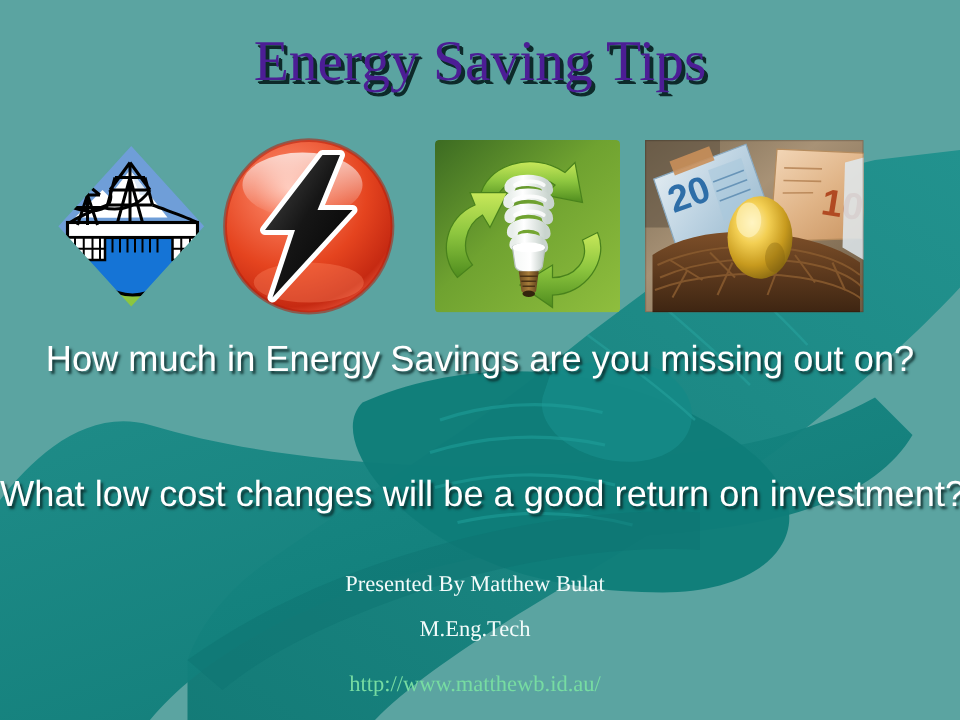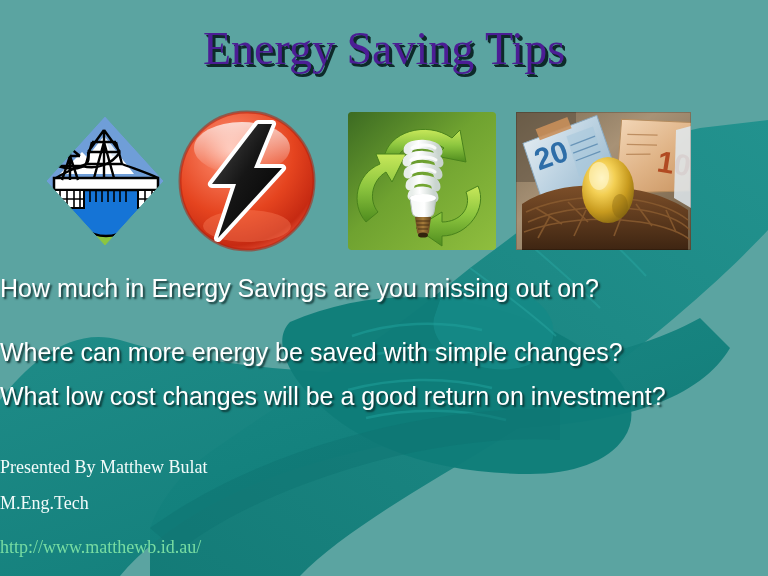--- a/index.html
+++ b/index.html
@@ -60,36 +60,38 @@
   #img-money {
     left: 516px; top: 112px; width: 175px; height: 138px;
     overflow: hidden;
   }
 
   
   .question {
     position: absolute;
     left: 0;
     width: 768px;
+    text-align: center;
     color: #ffffff;
     font-family: "Liberation Sans", sans-serif;
-    font-size: 25px;
+    font-size: 29px;
     line-height: 30px;
     white-space: nowrap;
     text-shadow: 2px 2px 2px rgba(10,40,40,0.85);
   }
   #q1 { top: 273px; }
   #q2 { top: 337px; }
   #q3 { top: 381px; }
 
   
   .credit {
     position: absolute;
     left: 0;
     width: 760px;
+    text-align: center;
     font-family: "Liberation Serif", "DejaVu Serif", serif;
     font-size: 18px;
     line-height: 22px;
     white-space: nowrap;
   }
   #credit-name { top: 456px; color: #f2fbfa; }
   #credit-qual { top: 492px; color: #f2fbfa; }
   #credit-url  { top: 528px; color: #77dca2; margin-top: 8px; }
 </style>
 </head>
@@ -396,20 +398,19 @@
 
       <ellipse cx="92" cy="78" rx="26" ry="33" fill="url(#eggG)"></ellipse>
       <ellipse cx="83" cy="64" rx="10" ry="14" fill="#fff6c9" opacity="0.6"></ellipse>
       <ellipse cx="104" cy="94" rx="8" ry="12" fill="#7d5f0d" opacity="0.35"></ellipse>
 
       <rect x="0" y="0" width="175" height="138" fill="none" stroke="#000" stroke-width="2" opacity="0.18"></rect>
     </svg>
   </div>
 
   <div class="question" id="q1">How much in Energy Savings are you missing out on?</div>
-  <div class="question" id="q2">Where can more energy be saved with simple changes?</div>
   <div class="question" id="q3">What low cost changes will be a good return on investment?</div>
 
   <div class="credit" id="credit-name">Presented By Matthew Bulat</div>
   <div class="credit" id="credit-qual">M.Eng.Tech</div>
   <div class="credit" id="credit-url">http://www.matthewb.id.au/</div>
 
 </div>
 
 </body></html>

